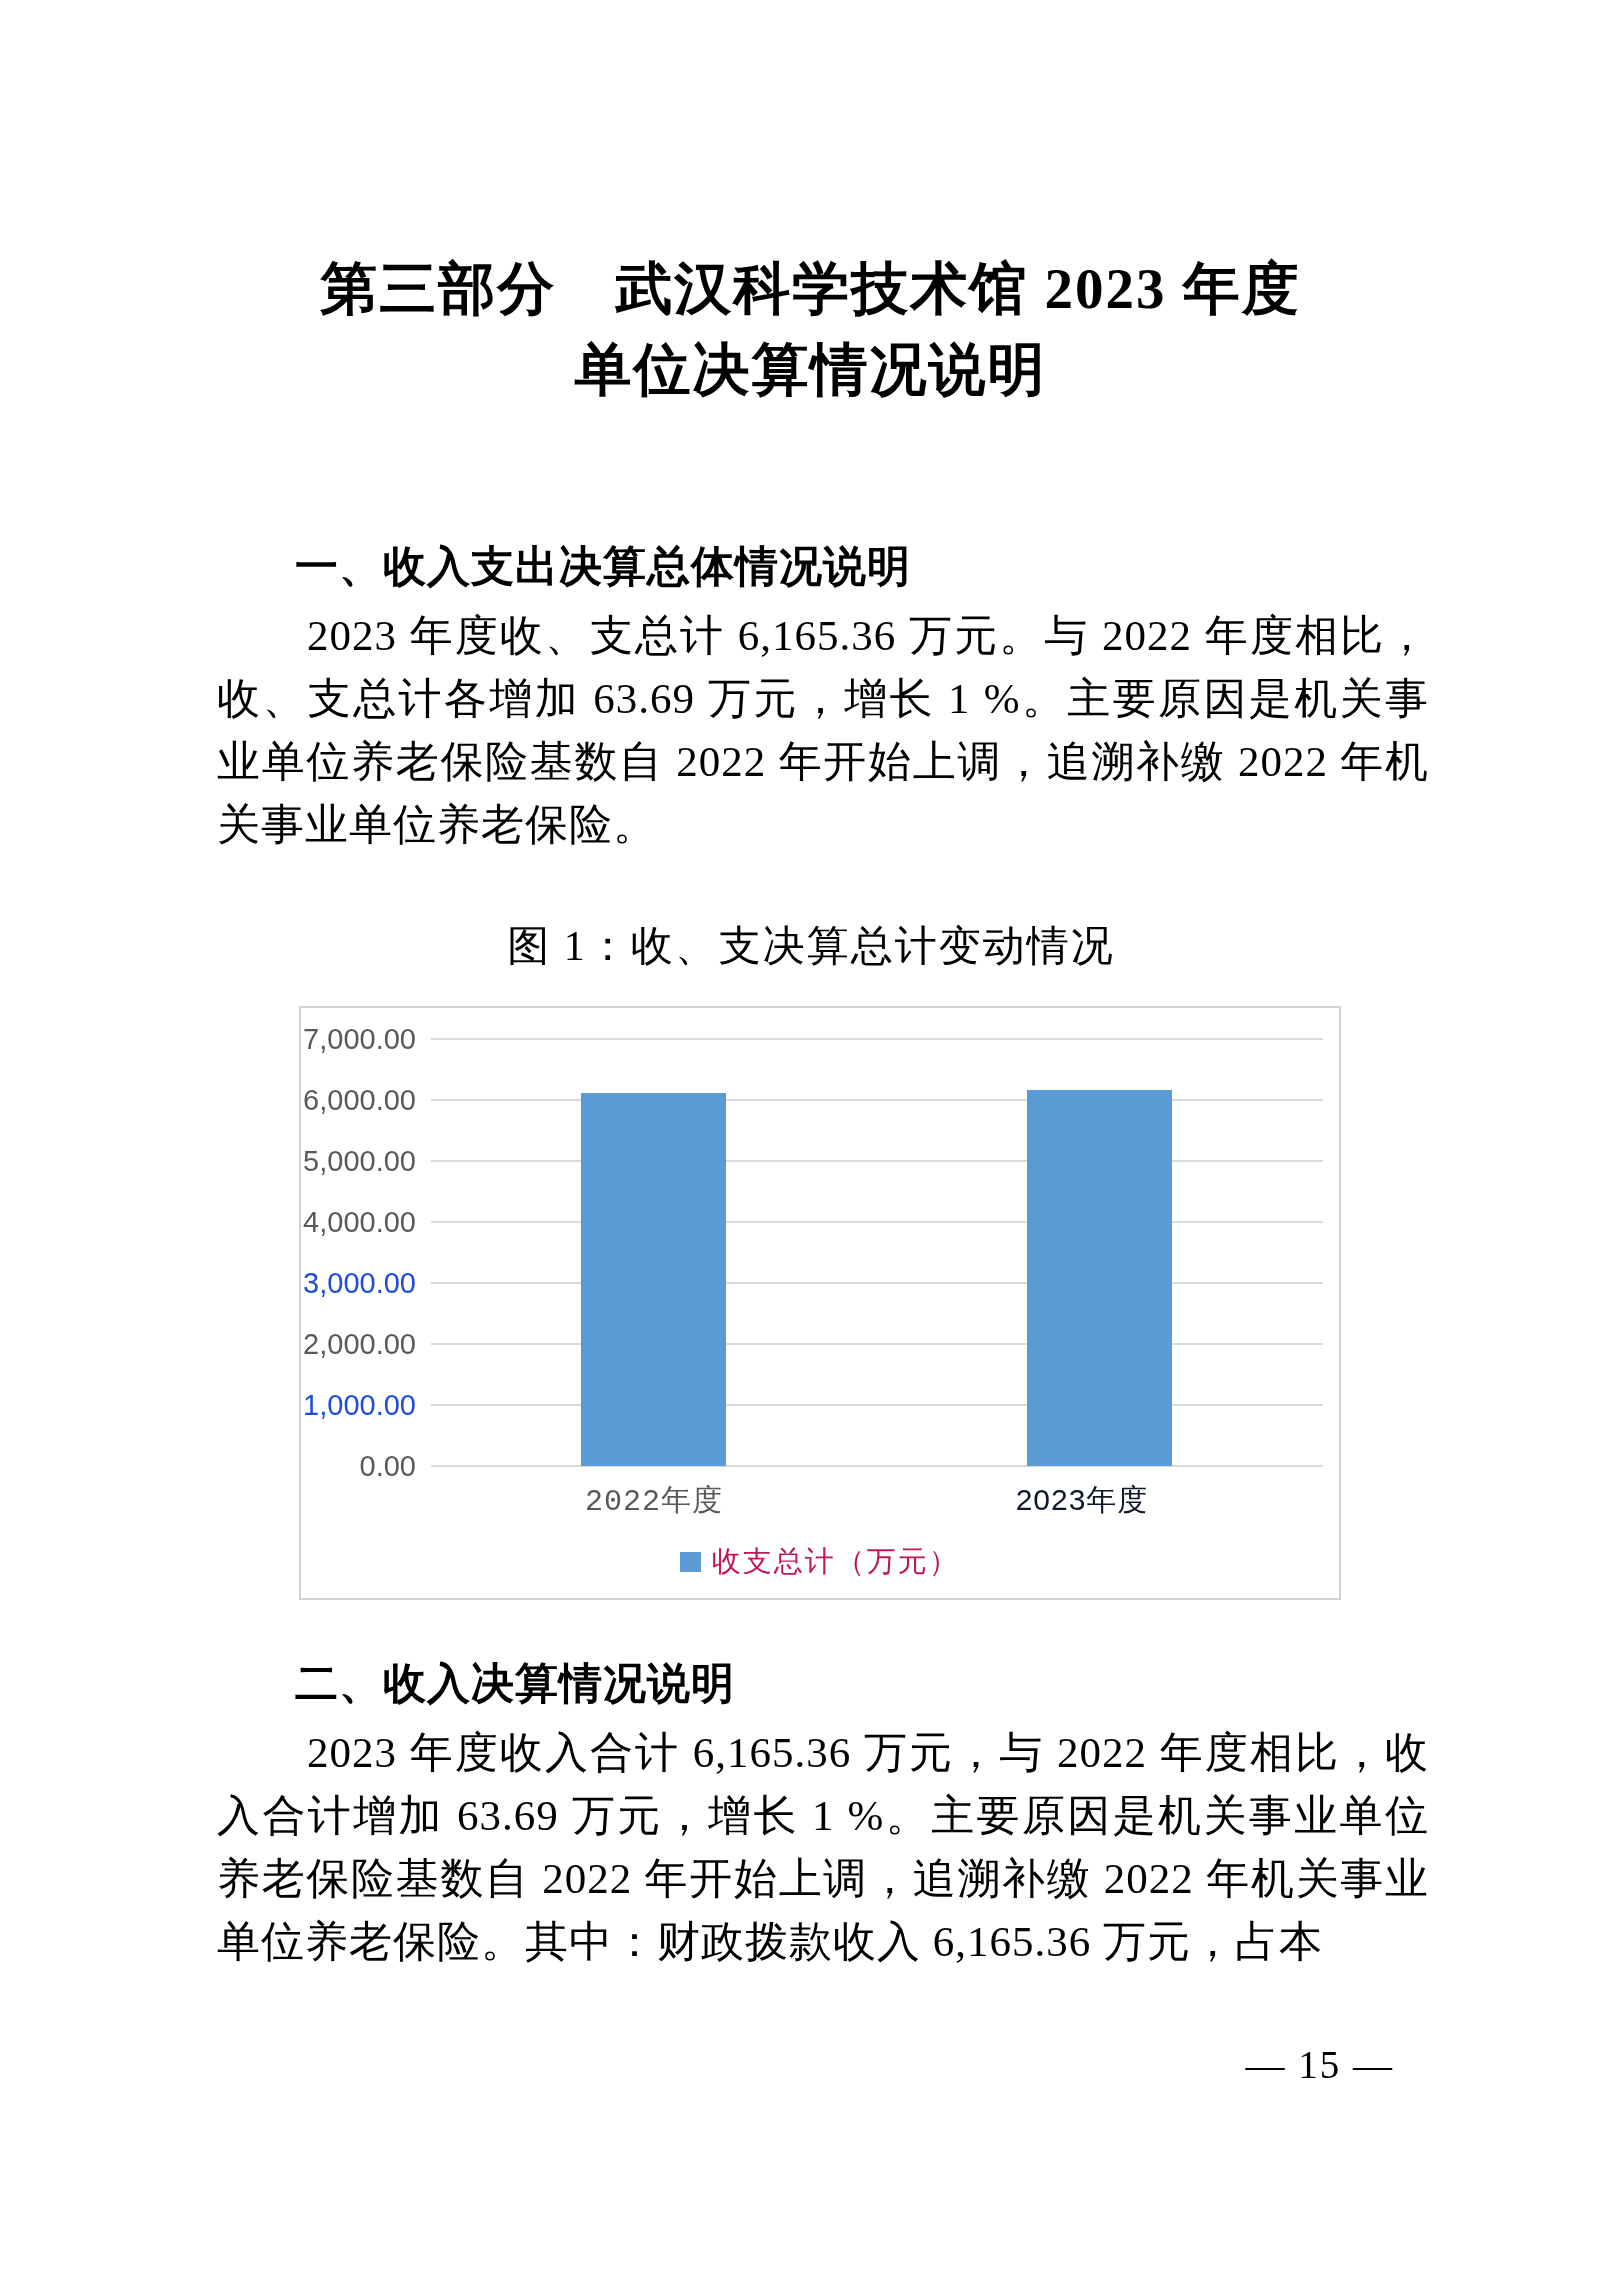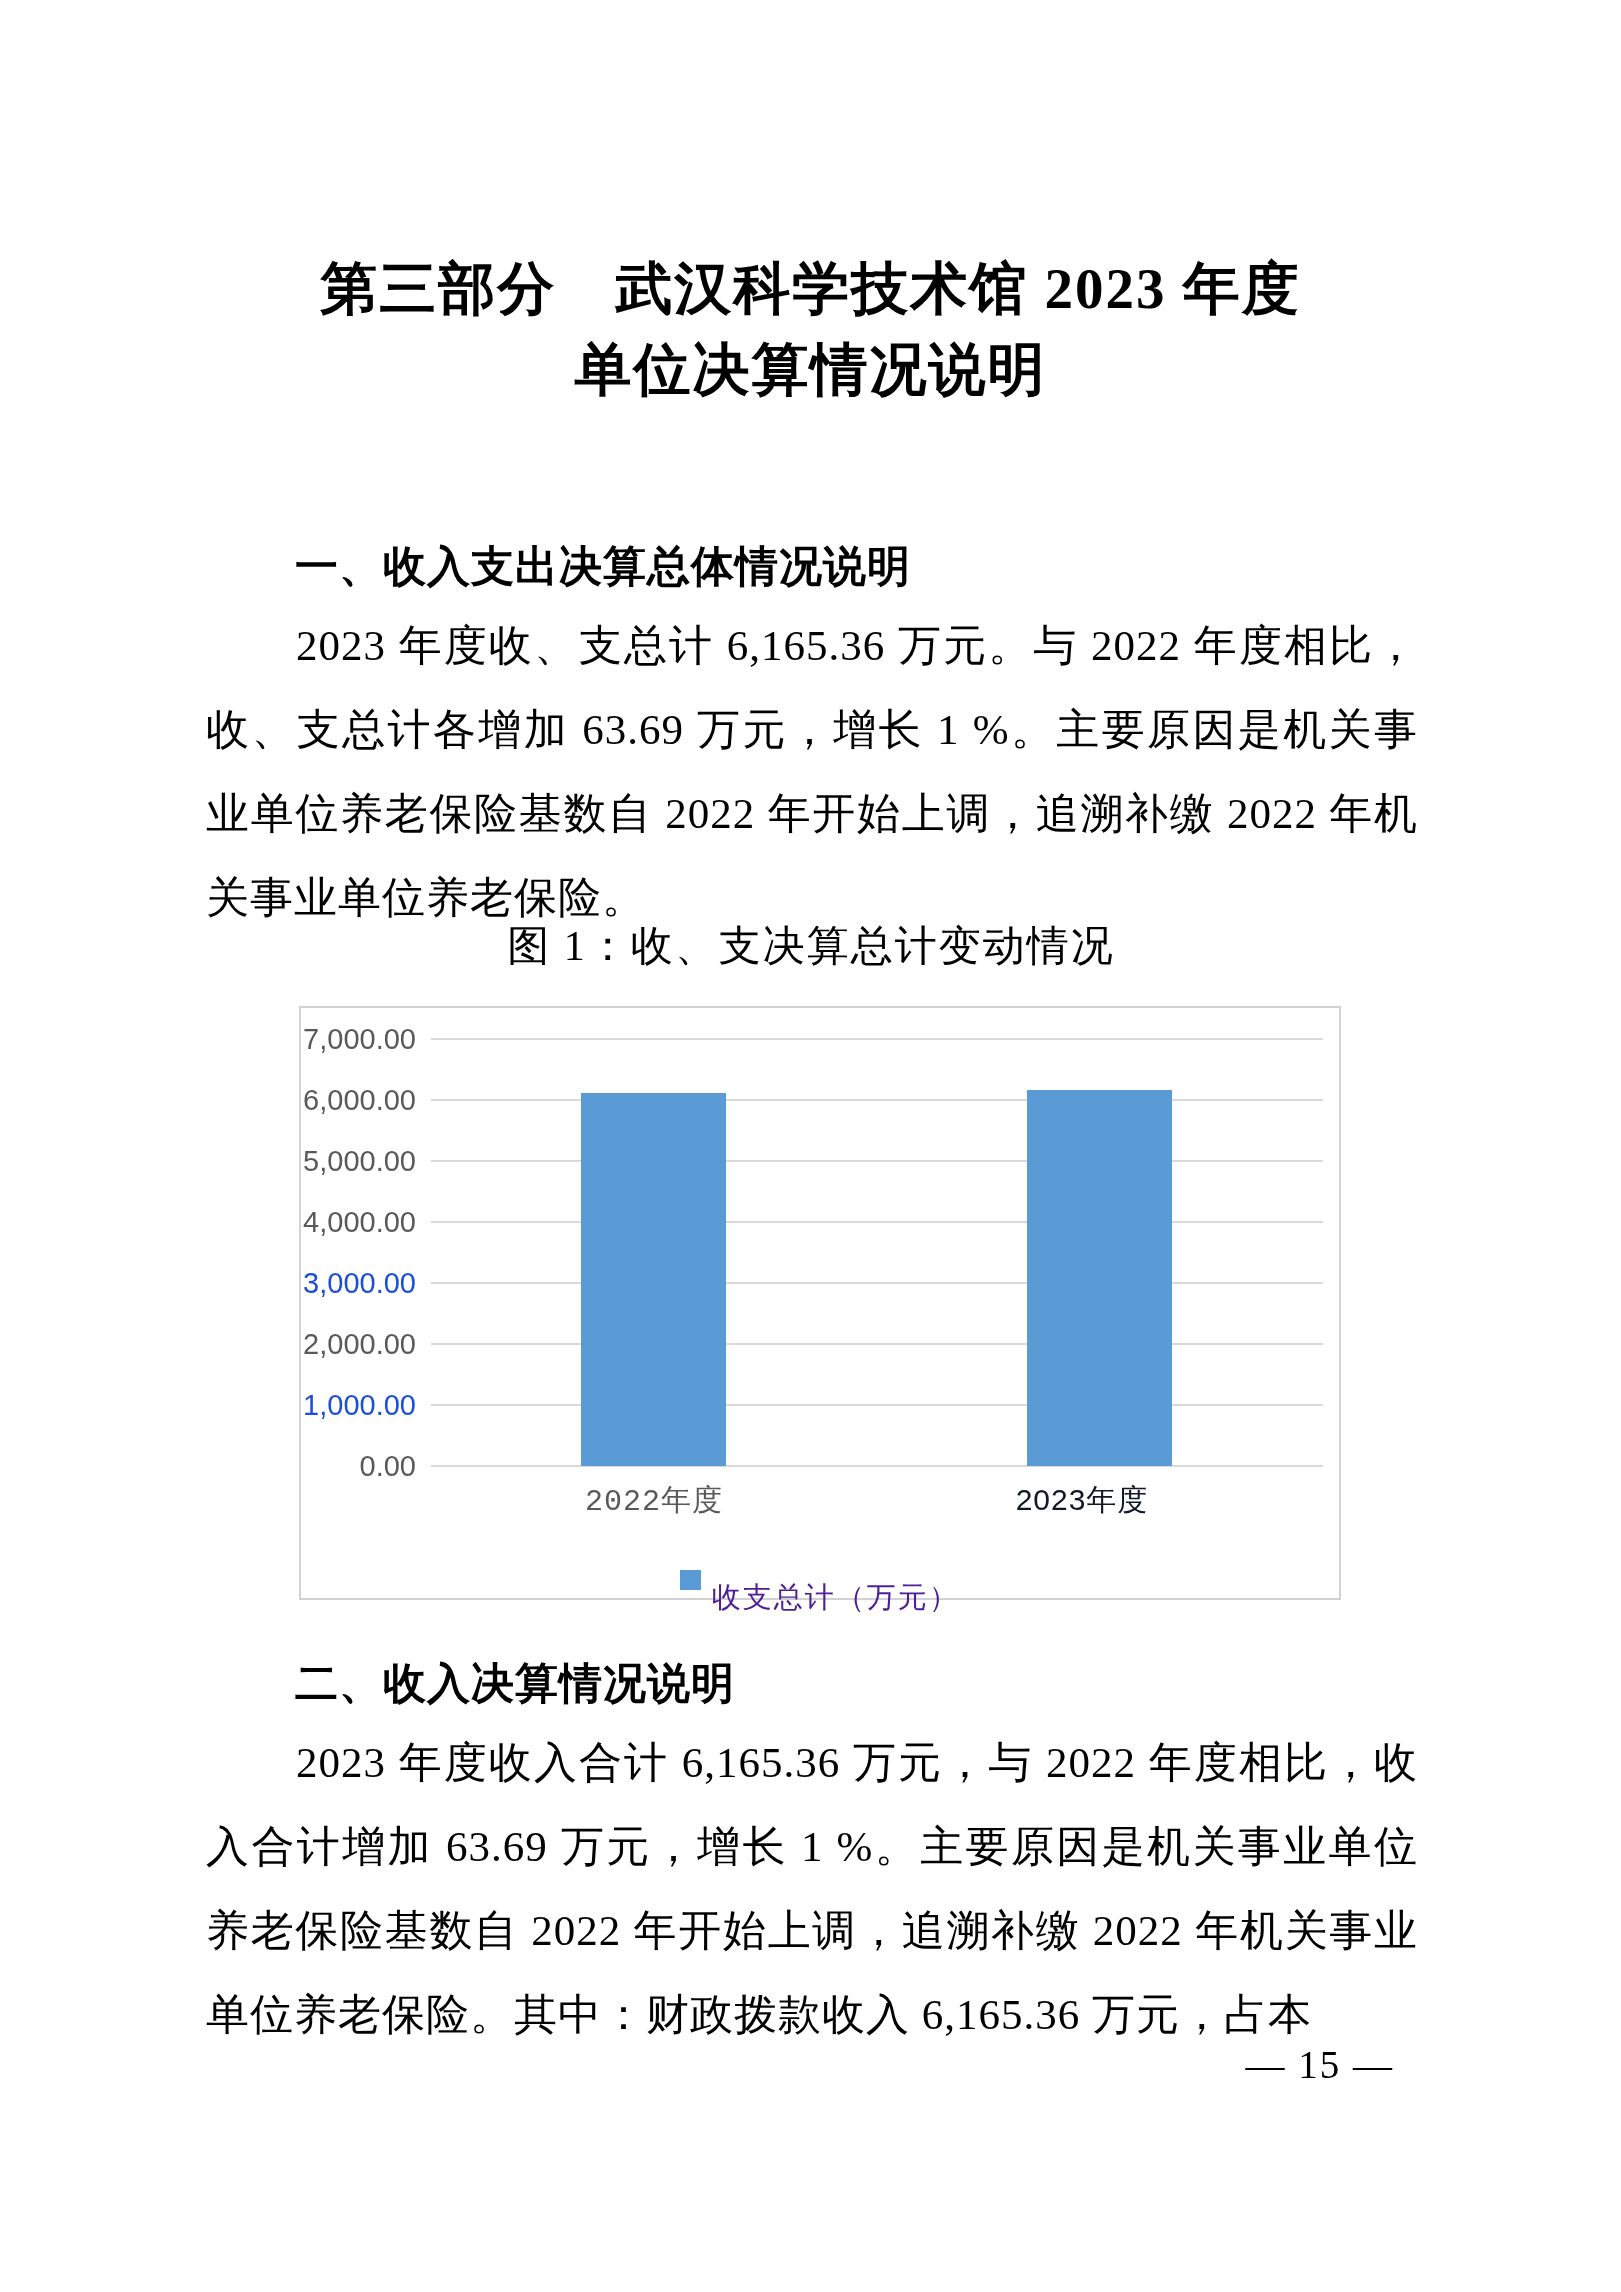--- a/index.html
+++ b/index.html
@@ -15,22 +15,22 @@
     font-family:"Liberation Serif","DejaVu Serif",serif;
   }
   .sec-heading {
     position:absolute; left:295px; font-size:43px; font-weight:bold;
     line-height:51px; letter-spacing:1px;
     font-family:Liberation Serif, serif;
   }
   #heading1 { top:541px; }
   #heading2 { top:1658px; }
   .para {
-    position:absolute; left:206px; width:1212px;
-    font-size:43px; line-height:84px; letter-spacing:1px;
+    position:absolute; left:217px; width:1212px;
+    font-size:43px; line-height:63px; letter-spacing:1px;
     text-align:justify; text-justify:inter-character; text-indent:90px;
   }
   #para1 { top:604px; }
   #para2 { top:1721px; }
   .fig-caption {
     position:absolute; top:921px; left:205px; width:1212px;
     text-align:center; font-size:42px; line-height:51px; letter-spacing:2px;
   }
   .chart {
     position:absolute; left:299px; top:1006px; width:1042px; height:594px;
@@ -50,21 +50,21 @@
   }
   .x-tick {
     position:absolute; top:472px; transform:translateX(-50%);
     font-size:30px; color:#595959; white-space:nowrap; letter-spacing:1px;
   }
   .legend {
     position:absolute; top:534px; left:0; width:100%;
     display:flex; justify-content:center; align-items:center; gap:10.8px;
   }
   .legend-swatch { width:20.6px; height:20.6px; display:inline-block; }
-  .legend-text { font-size:29px; color:#4c1d95; letter-spacing:2px;margin-top:36px; }
+  .legend-text { font-size:29px; color:#be185d; letter-spacing:2px; }
   .page-num {
     position:absolute; top:2042px; right:227px;
     font-size:39px; letter-spacing:2px; white-space:nowrap;
   }
 </style>
 </head>
 <body>
 
 <div class="page">
 

